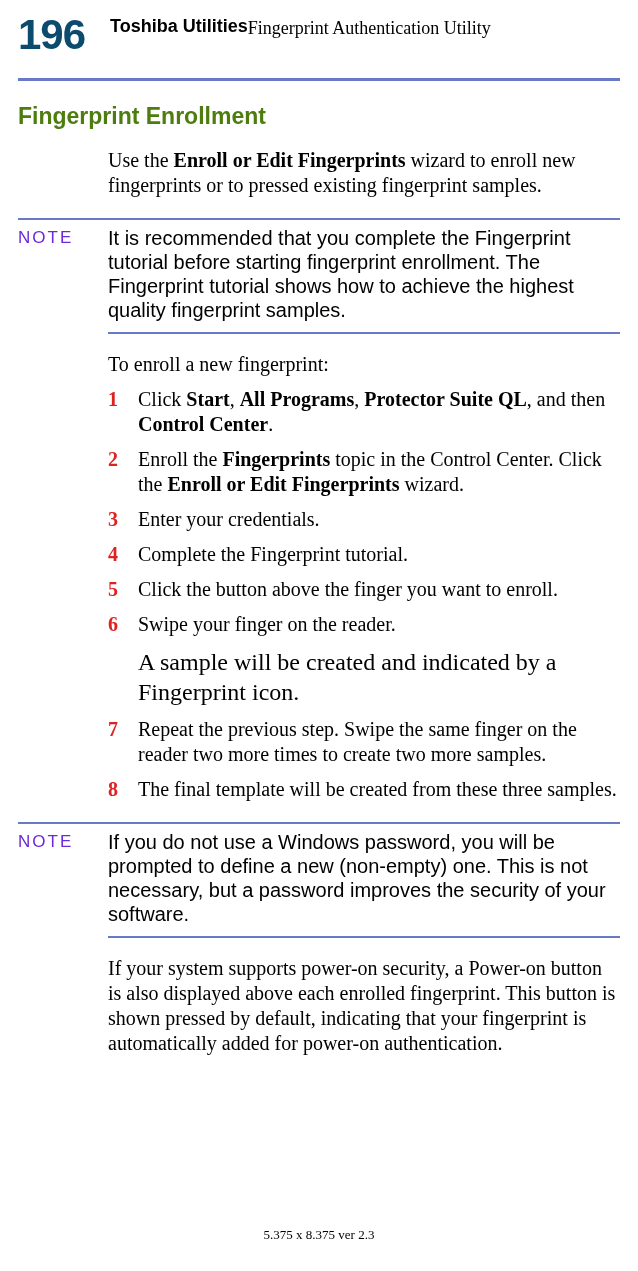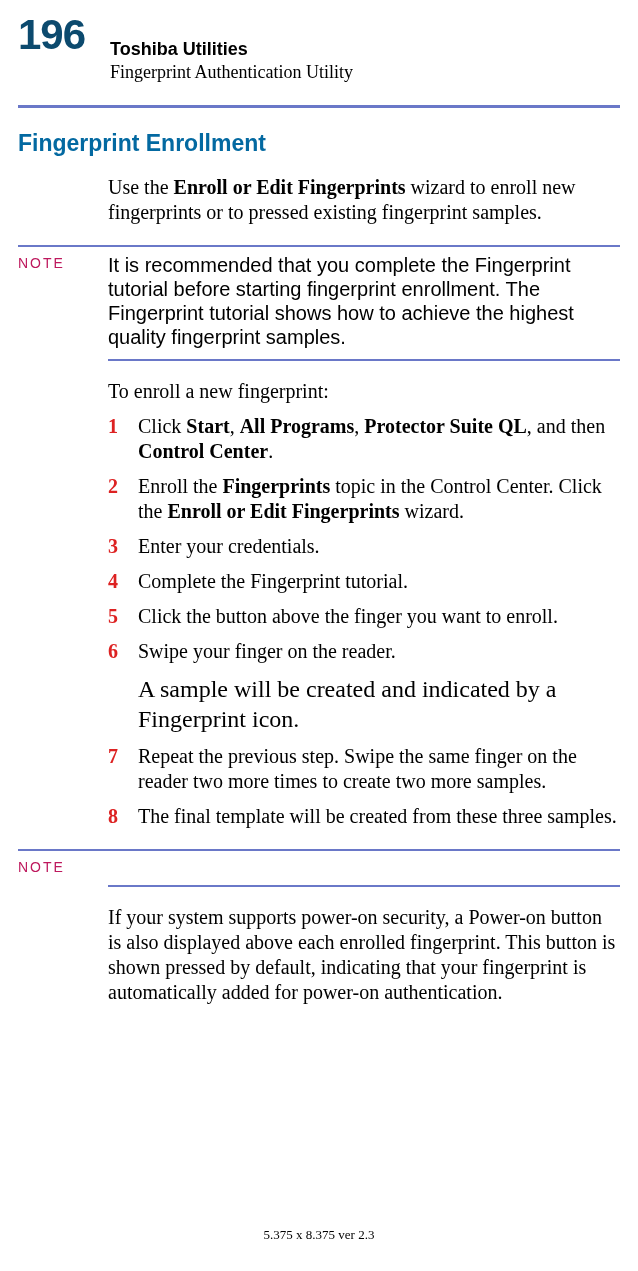--- a/index.html
+++ b/index.html
@@ -22,42 +22,41 @@
     font-weight: bold;
     font-size: 42px;
     letter-spacing: -1px;
     width: 110px;
     text-align: left;
     padding-left: 18px;
     line-height: 1;
   }
   .header-titles {
     display: flex;
-    flex-direction: column;
+    flex-direction: row;
     padding-top: 2px;
-    margin-top: 23px;
   }
   .chapter-title {
     font-family: 'Arial Narrow', Arial, sans-serif;
     font-weight: bold;
     font-size: 18px;
     letter-spacing: 0px;
   }
   .section-subtitle {
     font-family: Georgia, 'Times New Roman', serif;
     font-size: 18px;
     margin-top: 2px;
   }
   .header-rule {
     height: 3px;
     background: #6a78c8;
     margin: 14px 18px 0 18px;
   }
   .section-heading {
-    color: #0369a1;
+    color: #4d7c0f;
     font-family: 'Arial Narrow', Arial, sans-serif;
     font-weight: bold;
     font-size: 23px;
     margin: 22px 0 0 18px;
     letter-spacing: 0px;
   }
   .body-block {
     margin: 18px 18px 0 108px;
     font-size: 20px;
     line-height: 1.25;
@@ -66,24 +65,24 @@
     margin: 20px 18px 0 18px;
   }
   .note-rule-top {
     border-top: 2px solid #6a78c8;
   }
   .note-flex {
     display: flex;
     padding: 6px 0 10px 0;
   }
   .note-label {
-    color: #be185d;
+    color: #6d28d9;
     font-family: Arial, sans-serif;
     letter-spacing: 2px;
-    font-size: 14px;
+    font-size: 17px;
     width: 90px;
     flex-shrink: 0;
     padding-top: 2px;
   }
   .note-text {
     font-family: 'Arial Narrow', Arial, sans-serif;
     font-size: 20px;
     line-height: 1.2;
     font-stretch: condensed;
   }
@@ -195,19 +194,20 @@
   <div class="step">
     <div class="step-num">8</div>
     <div class="step-body">The final template will be created from these three samples.</div>
   </div>
 </div>
 
 <div class="note-wrap">
   <div class="note-rule-top"></div>
   <div class="note-flex">
     <div class="note-label">NOTE</div>
+    <div class="note-text">If you do not use a Windows password, you will be prompted to define a new (non-empty) one. This is not necessary, but a password improves the security of your software.</div>
   </div>
   <div class="note-rule-bot"></div>
 </div>
 
 <div class="body-block">If your system supports power-on security, a Power-on button is also displayed above each enrolled fingerprint. This button is shown pressed by default, indicating that your fingerprint is automatically added for power-on authentication.</div>
 
 <div class="footer">5.375 x 8.375 ver 2.3</div>
 
 </body></html>

